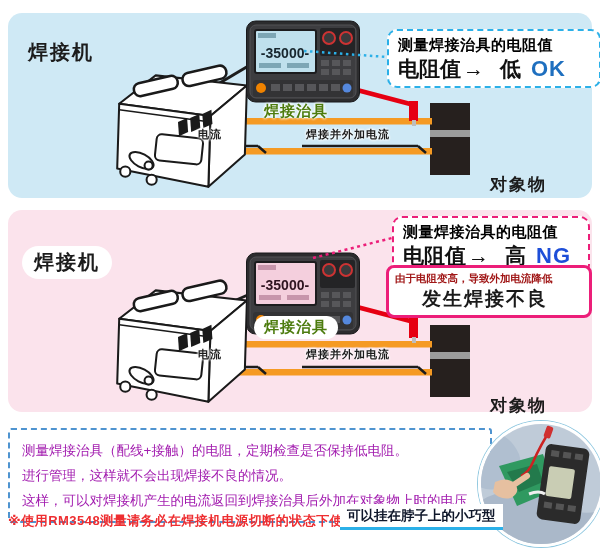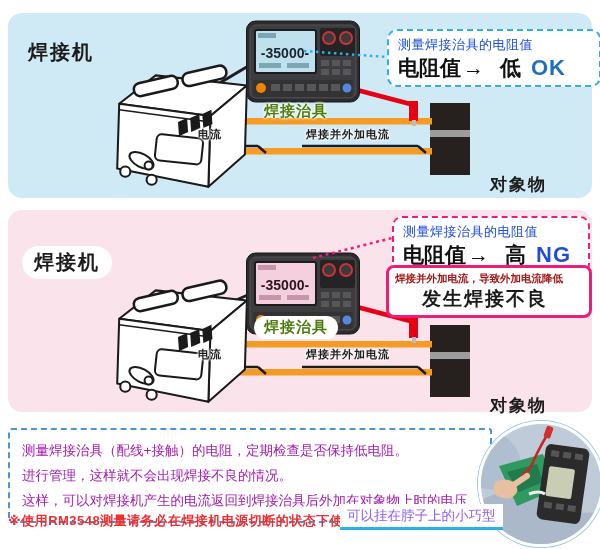--- a/index.html
+++ b/index.html
@@ -34,41 +34,41 @@
   .current-ok{left:190px;top:114px;}
   .applied-ok{left:298px;top:114px;}
   .current-ng{left:190px;top:137px;}
   .applied-ng{left:298px;top:137px;}
   .target-label{font-size:17px;letter-spacing:2px;margin-top:44px;}
   .target-ok{left:482px;top:116px;}
   .target-ng{left:482px;top:140px;}
   .callout{position:absolute;background:#fff;border-radius:10px;padding:5px 9px 3px;z-index:4;}
   .callout-ok{border:2px dashed #2bb0e8;left:379px;top:16px;width:192px;}
   .callout-ng{border:2px dashed #ec1e79;left:384px;top:6px;width:176px;}
-  .callout-title{font-size:13px;font-weight:normal;color:#1d4ed8;letter-spacing:.5px;}
+  .callout-title{font-size:15px;font-weight:bold;color:#000000;letter-spacing:.5px;}
   .callout-reading{font-size:21px;font-weight:600;color:#111;display:flex;align-items:baseline;}
   .callout-reading .arrow{margin:0 2px;}
   .callout-reading .level{margin-left:14px;}
   .verdict{font-weight:800;font-size:22px;margin-left:10px;letter-spacing:1px;}
   .verdict-ok{color:#1e6fbf;}
   .verdict-ng{color:#1d4ed8;}
   .warning-box{position:absolute;left:378px;top:55px;width:188px;background:#fff;
     border:3px solid #ec1e79;border-radius:8px;padding:4px 6px 3px;z-index:4;}
   .warning-title{font-size:10.5px;font-weight:bold;color:#a01616;white-space:nowrap;}
   .warning-text{font-size:19px;font-weight:600;color:#1a1a1a;letter-spacing:2px;padding-left:3px;margin-left:24px;}
   .info-box{position:absolute;left:8px;top:428px;width:456px;background:#fff;
     border:2px dashed #4f94d0;border-radius:3px;padding:8px 12px;}
   .info-line{font-size:13.5px;font-weight:normal;color:#a21caf;line-height:25px;white-space:nowrap;}
   .caution{position:absolute;left:8px;top:512px;font-size:13px;font-weight:bold;
     color:#ee2e31;letter-spacing:.5px;white-space:nowrap;}
   .photo{position:absolute;left:478px;top:421px;width:120px;height:120px;border-radius:50%;
     overflow:hidden;border:3px solid #fff;box-shadow:0 0 0 1px #90c8e0;z-index:4;}
   .photo svg{display:block;}
   .photo-caption{position:absolute;left:340px;top:504px;background:#fff;z-index:5;
-    font-size:13.5px;font-weight:normal;color:#8b5cf6;padding:3px 7px 2px;
+    font-size:13.5px;font-weight:bold;color:#0f172a;padding:3px 7px 2px;
     border-bottom:3px solid #2bb0e8;white-space:nowrap;}
 </style>
 </head>
 <body>
 
 <section class="panel panel-ok">
 
   <svg class="scene" viewBox="0 0 584 185">
 
     <rect x="422" y="90" width="40" height="72" fill="#26201e"></rect>
@@ -251,21 +251,21 @@
     <div class="callout-title">测量焊接治具的电阻值</div>
     <div class="callout-reading">
       <span>电阻值</span>
       <span class="arrow">→</span>
       <span class="level">高</span>
       <span class="verdict verdict-ng">NG</span>
     </div>
   </div>
 
   <div class="warning-box">
-    <div class="warning-title">焊接并外加电流，导致外加电流降低</div>
+    <div class="warning-title">由于电阻变高，导致外加电流降低</div>
     <div class="warning-text">发生焊接不良</div>
   </div>
 </section>
 
 <div class="info-box">
   <div class="info-line">测量焊接治具（配线+接触）的电阻，定期检查是否保持低电阻。</div>
   <div class="info-line">进行管理，这样就不会出现焊接不良的情况。</div>
   <div class="info-line">这样，可以对焊接机产生的电流返回到焊接治具后外加在对象物上时的电压</div>
 </div>
 

